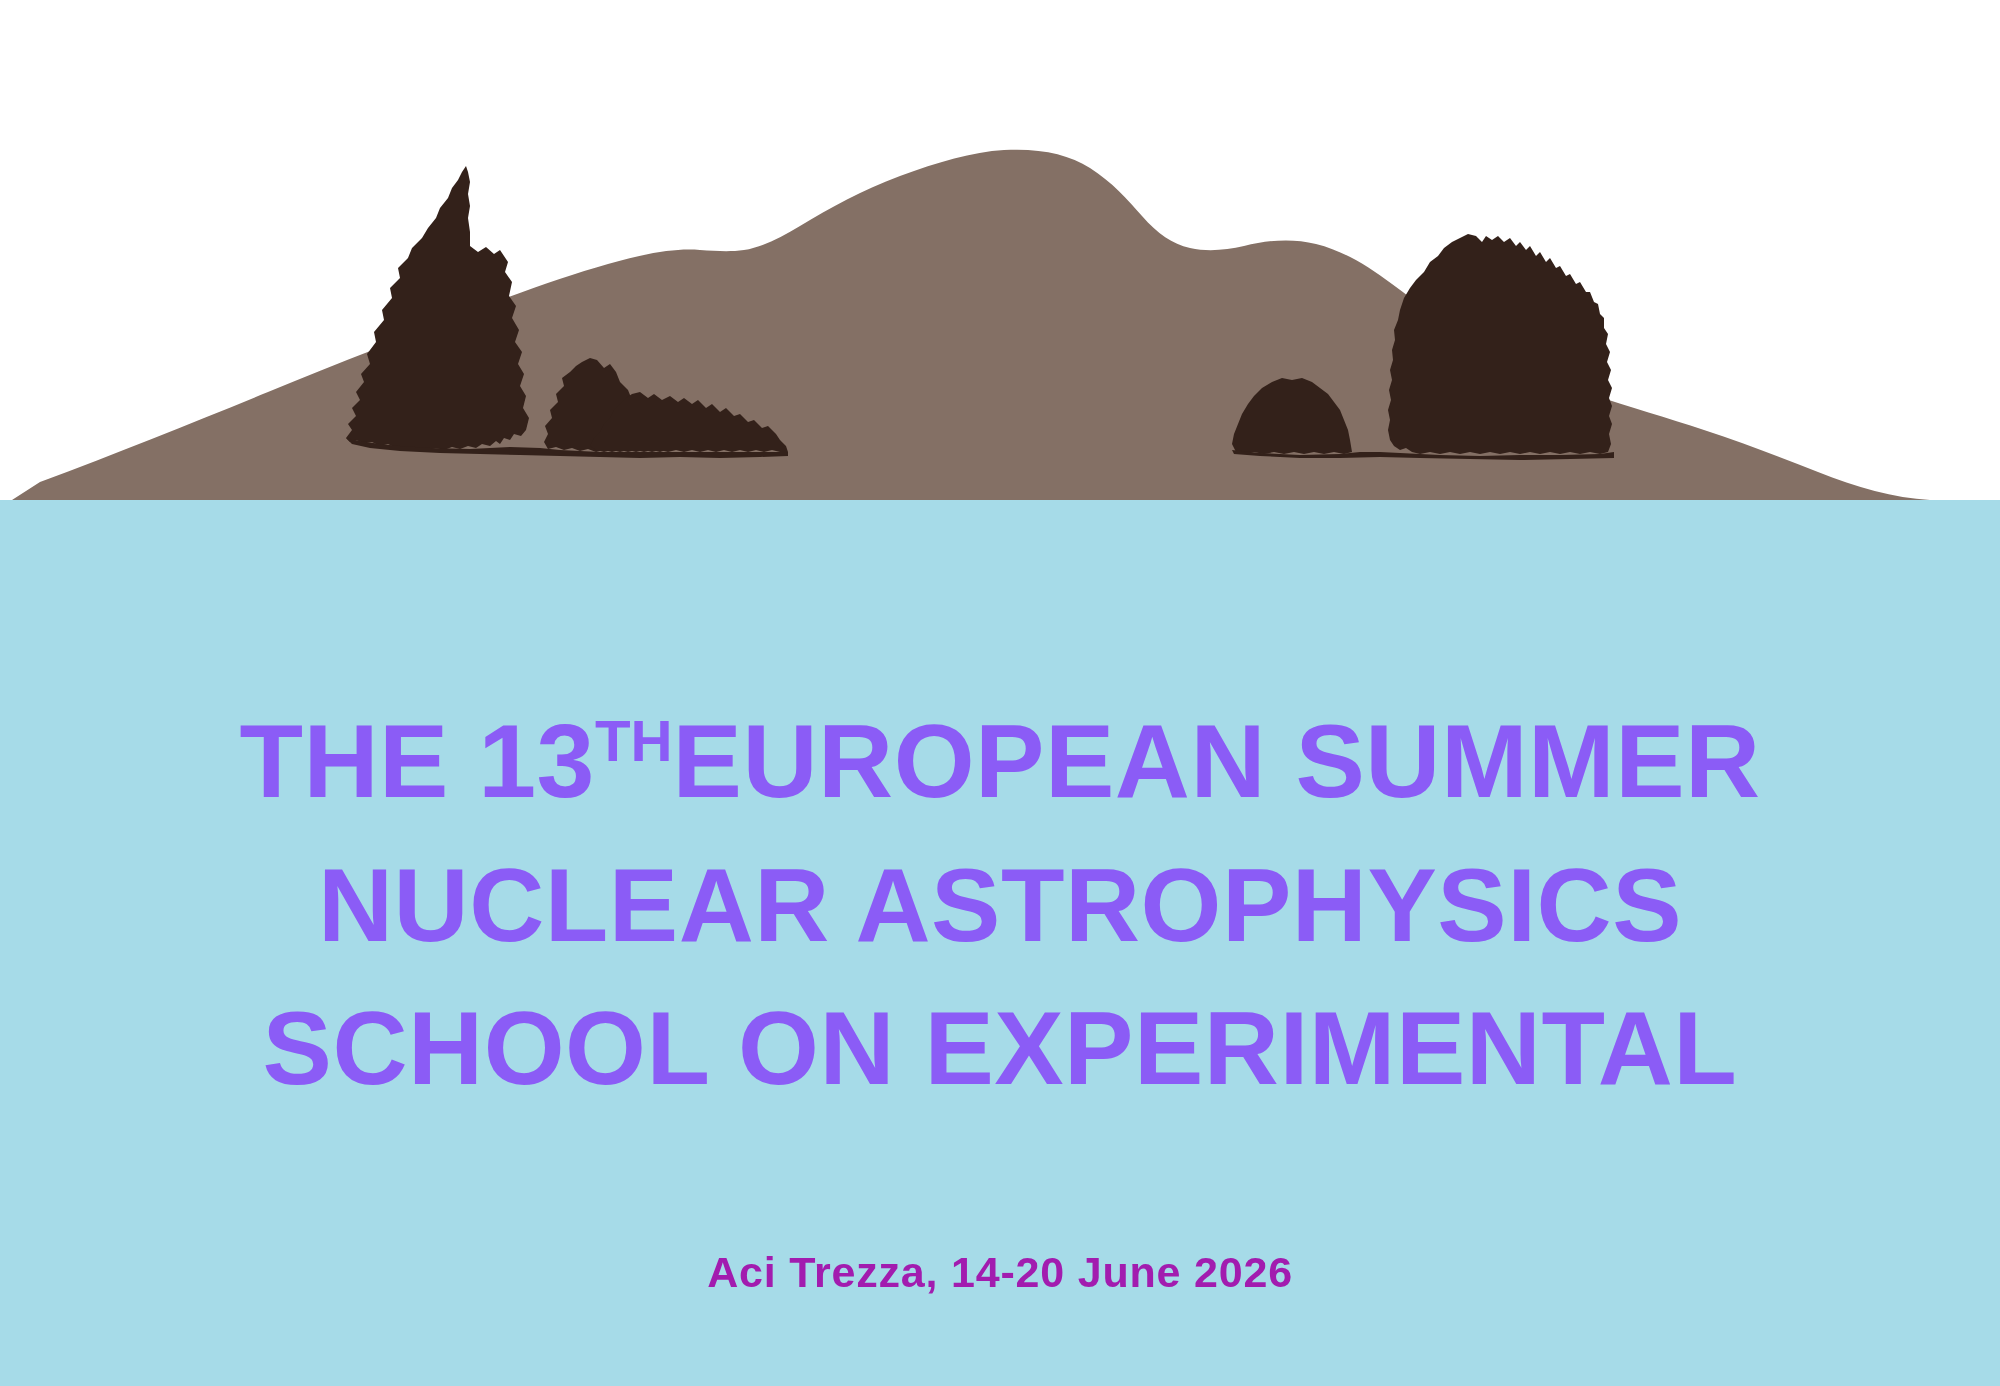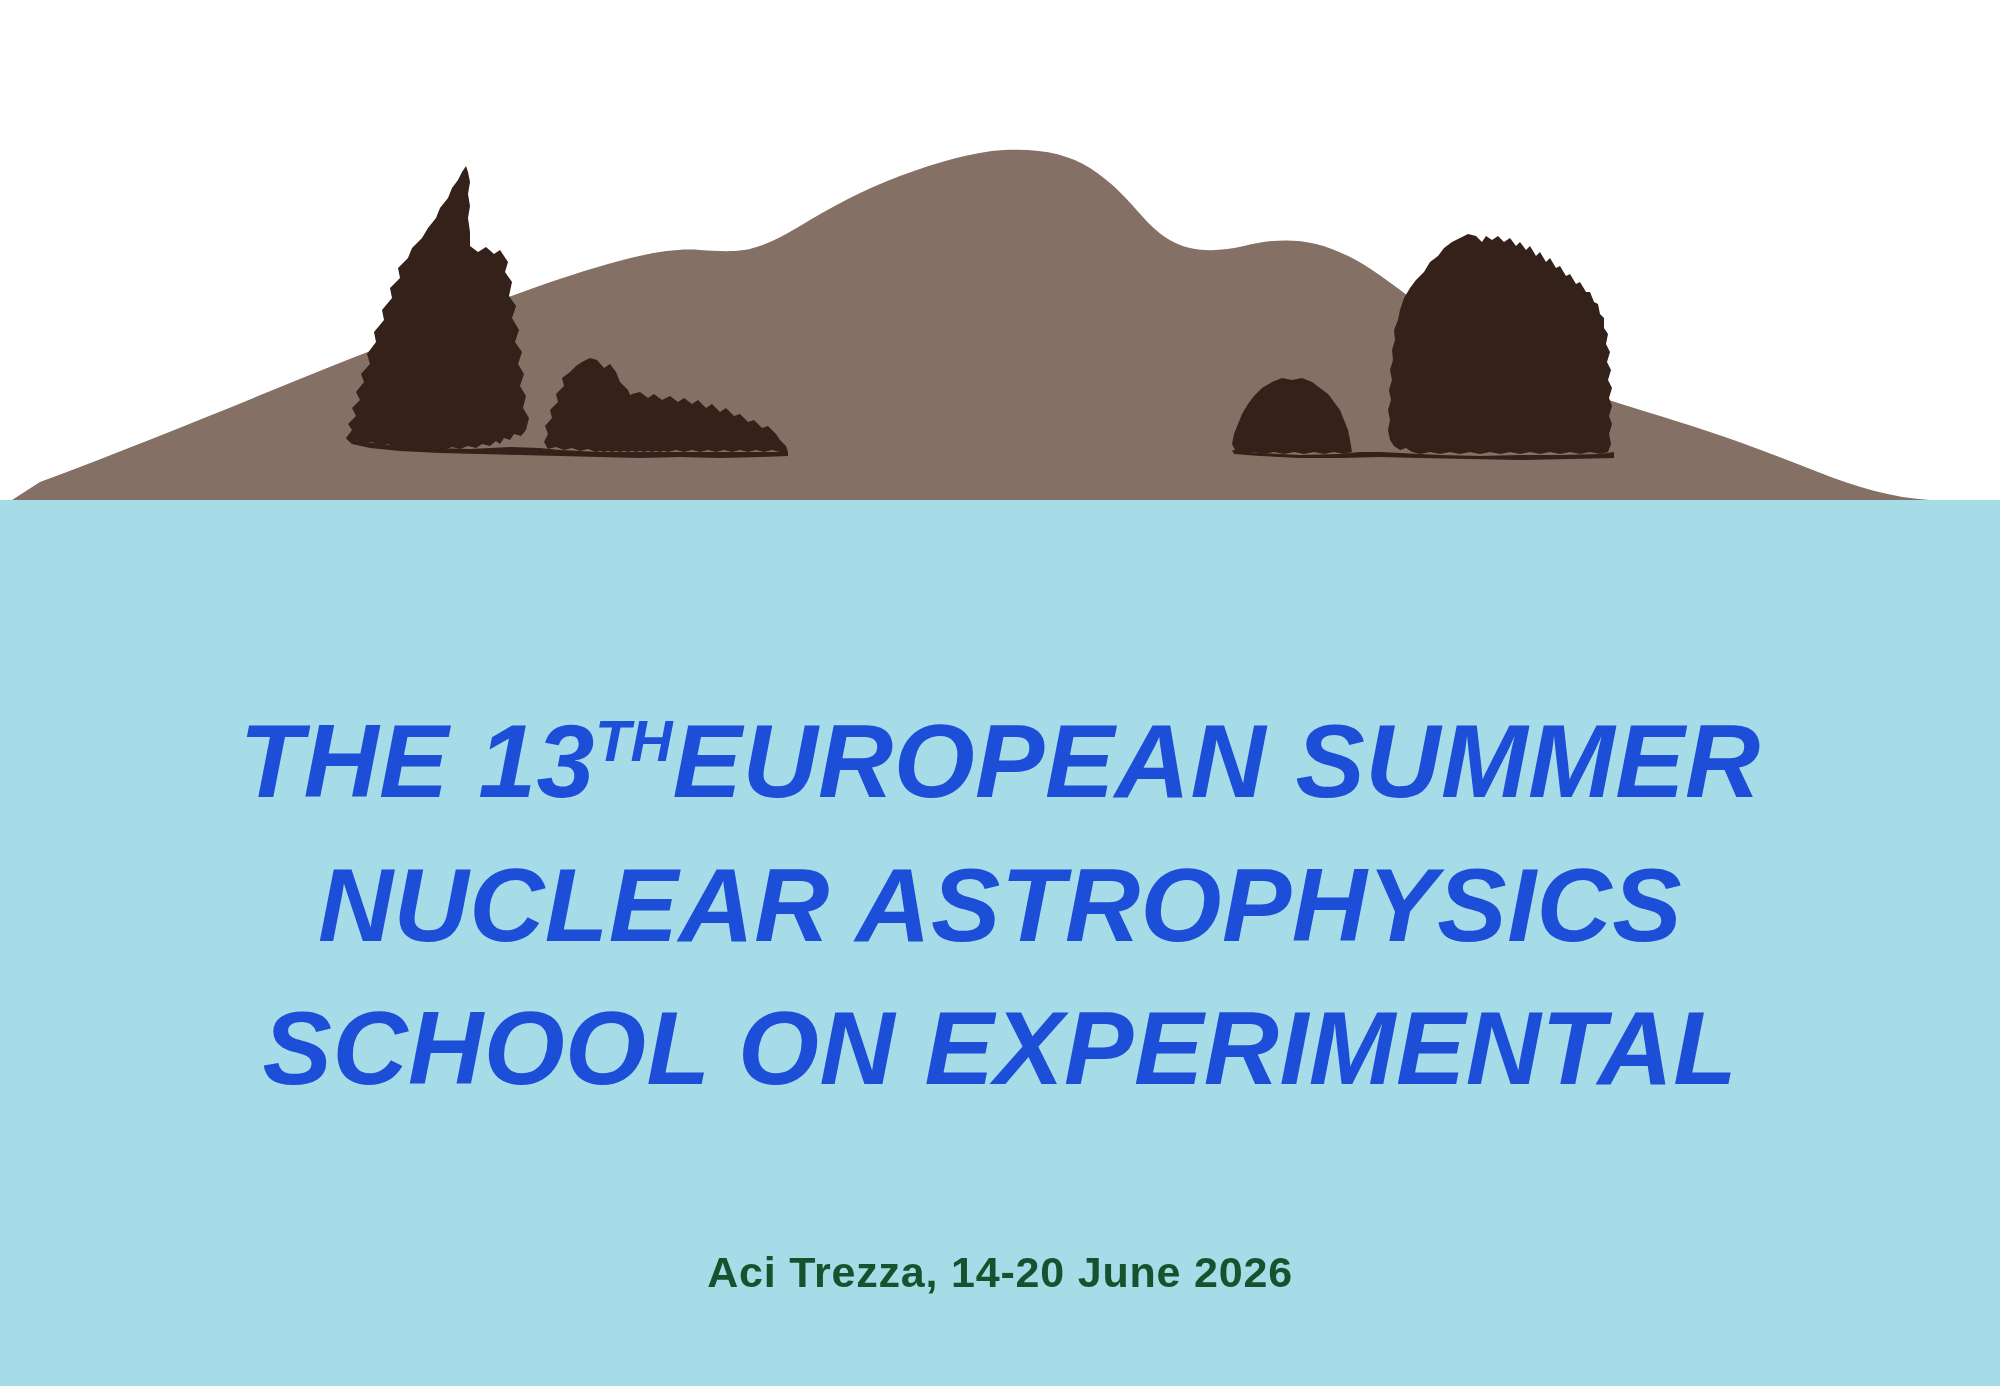--- a/index.html
+++ b/index.html
@@ -251,23 +251,23 @@
                L 1520,455 L 1560,455 L 1600,454 L 1614,452
                L 1614,458 L 1570,459 L 1520,460 L 1470,459
                L 1420,458 L 1380,457 L 1340,458 L 1300,458
                L 1260,456 L 1234,454 Z"></path>
 
     </svg>
   </div>
 
   <div id="text-block">
 
-    <h1 id="title" style="color: #1d4ed8; font-style: italic;">
+    <h1 id="title" style="color: #8b5cf6;">
       <span class="tline"><span>THE 13</span><sup class="ordinal">TH</sup><span>EUROPEAN SUMMER</span></span>
       <span class="tline">NUCLEAR ASTROPHYSICS</span>
       <span class="tline">SCHOOL ON EXPERIMENTAL</span>
     </h1>
 
-    <div id="subtitle" style="color: #14532d;">Aci Trezza, 14-20 June 2026</div>
+    <div id="subtitle" style="color: #a21caf;">Aci Trezza, 14-20 June 2026</div>
 
   </div>
 
 </div>
 
 </body></html>

